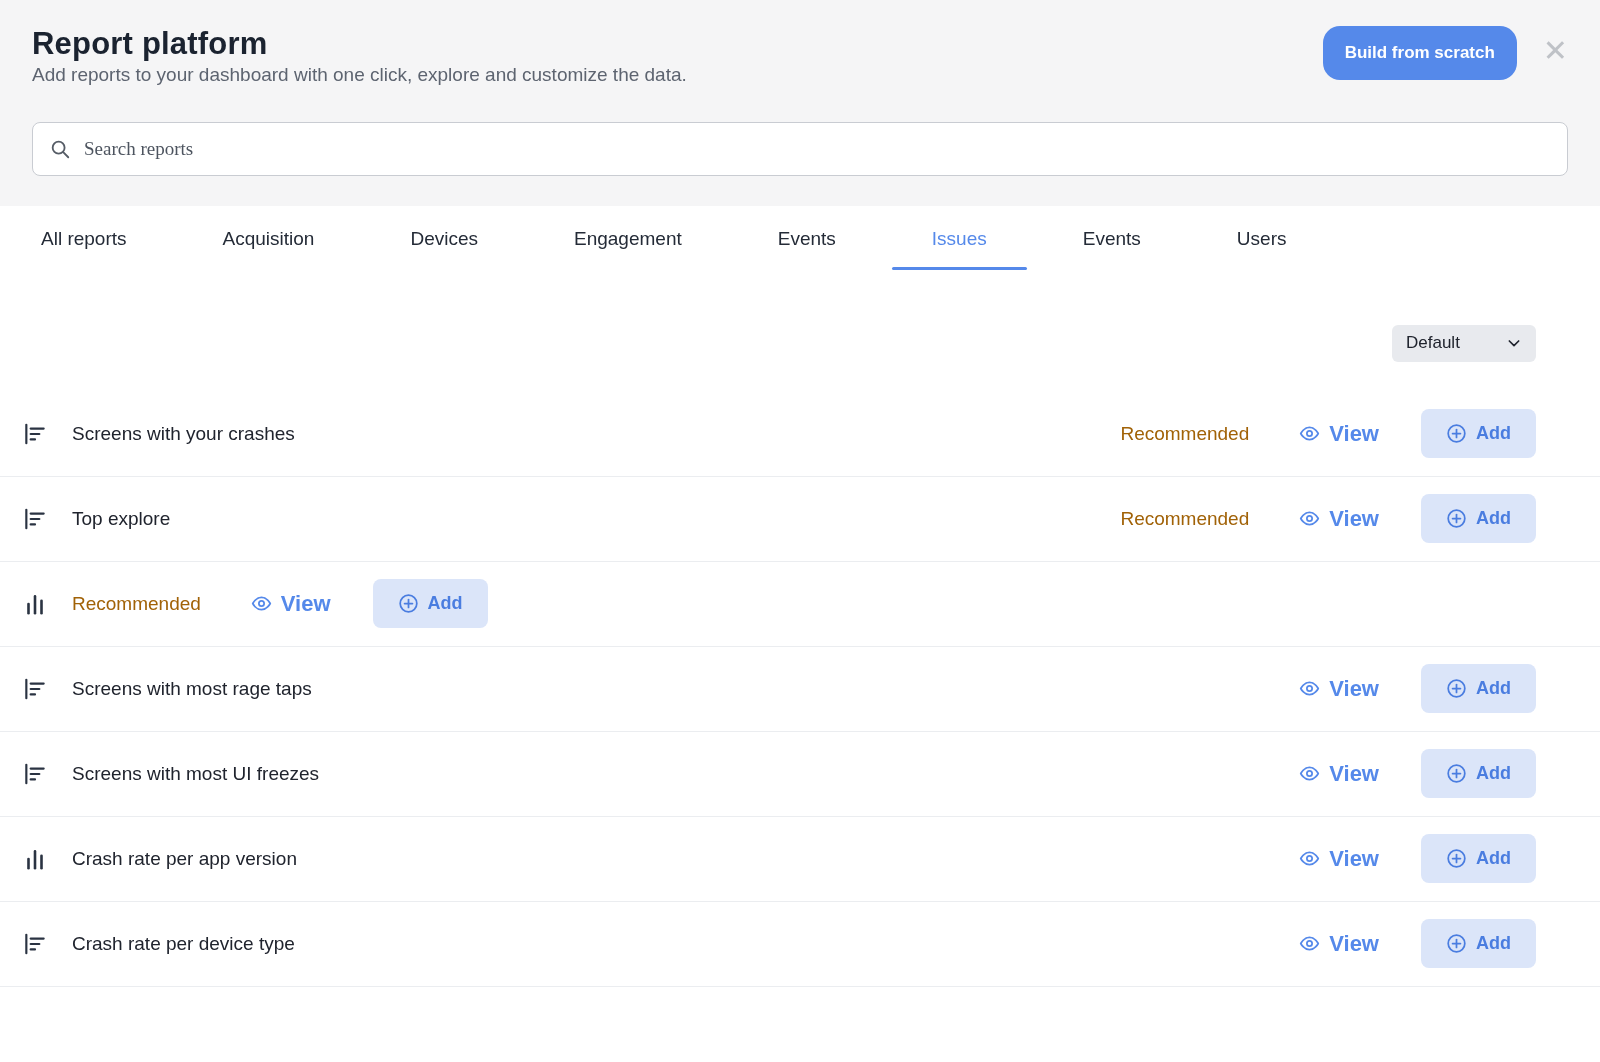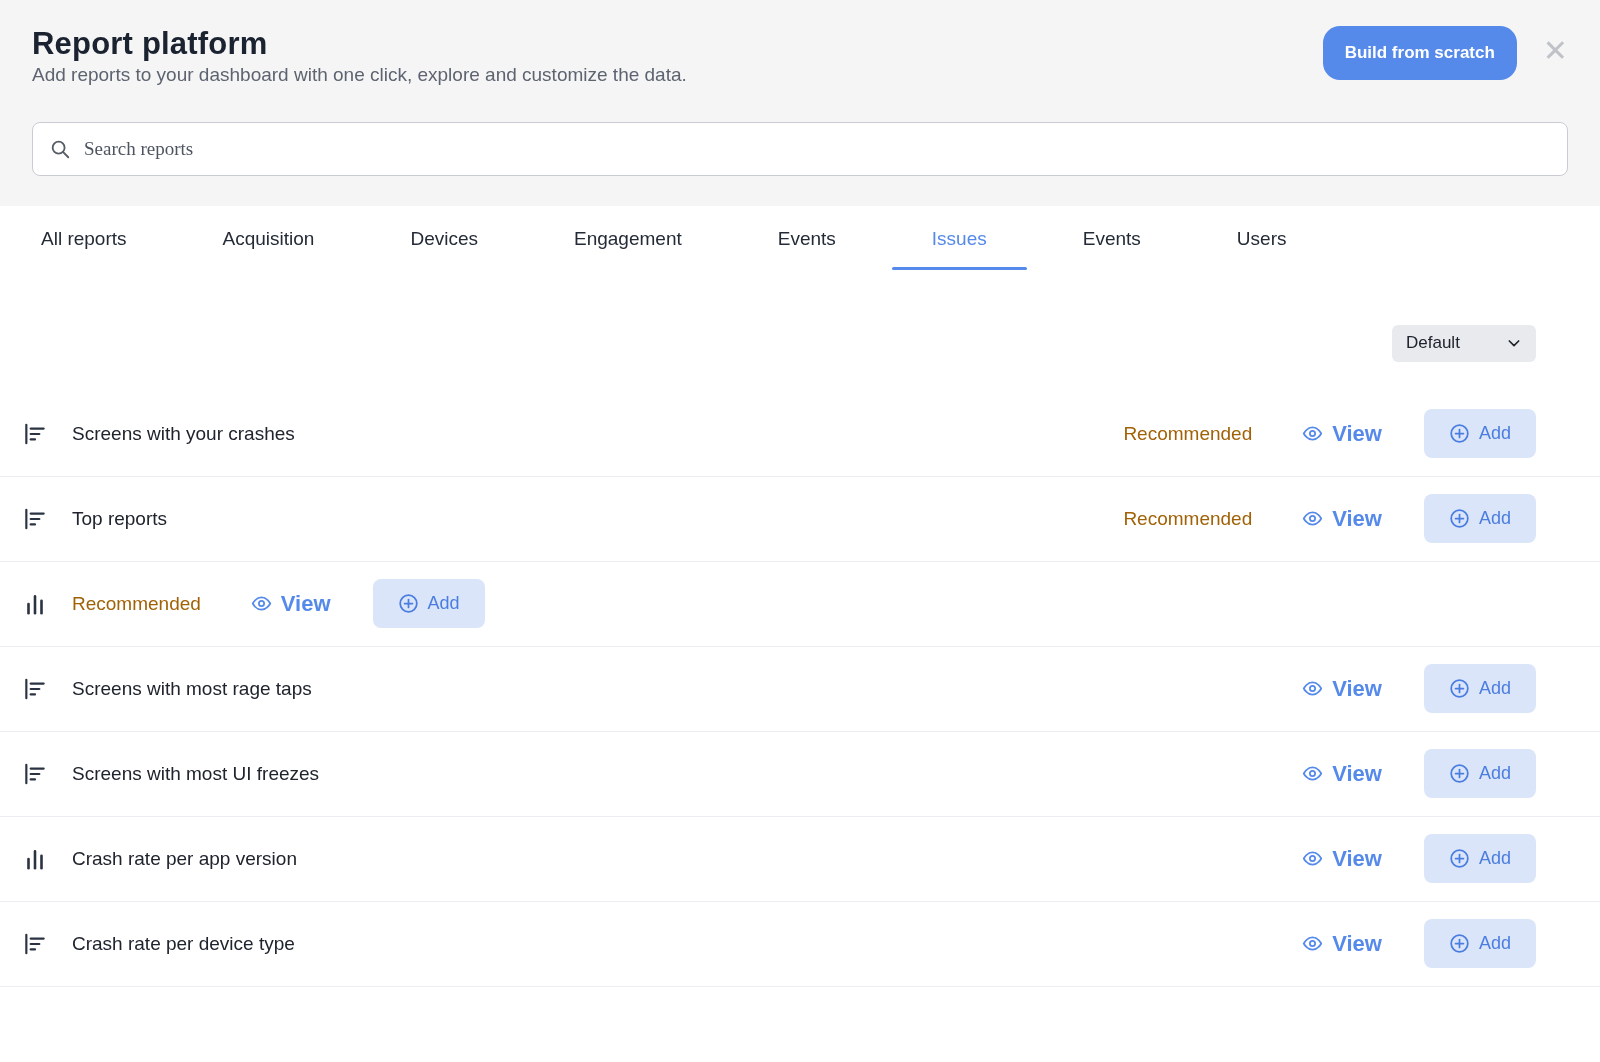--- a/index.html
+++ b/index.html
@@ -68,21 +68,21 @@
   .recommended-label {
     font-size:19px; color:#a16207; margin-right:50px; white-space:nowrap;
   }
   .view-btn {
     display:flex; align-items:center; gap:9px; margin-right:42px;
     color:#5589ea; font-size:22px; font-weight:700; cursor:pointer; white-space:nowrap;
   }
   .add-btn {
     display:flex; align-items:center; gap:9px;
     background:#dbe5f9; color:#4a7de0; border:none; border-radius:8px;
-    font-family:inherit; font-size:18px; font-weight:400;
+    font-family:inherit; font-size:18px; font-weight:700;
     padding:14px 25px; cursor:pointer; white-space:nowrap;
   }
 </style>
 </head>
 <body>
 
 <div class="header">
   <div class="header-top">
     <div>
       <div class="page-title">Report platform</div>
@@ -158,21 +158,21 @@
     </button>
   </div>
 
   <div class="report-row">
     <span class="row-icon"><svg width="26" height="26" viewBox="0 0 24 24" fill="none" stroke="currentColor" stroke-width="2" stroke-linecap="round">
           <line x1="4" y1="3.5" x2="4" y2="20.5"></line>
           <line x1="8" y1="7" x2="20" y2="7"></line>
           <line x1="8" y1="12" x2="16" y2="12"></line>
           <line x1="8" y1="17" x2="12" y2="17"></line>
         </svg></span>
-    <span class="row-title">Top reports</span>
+    <span class="row-title">Top explore</span>
     <span class="recommended-label">Recommended</span>
     <span class="view-btn">
       <span style="display:flex;">
         <svg width="21" height="21" viewBox="0 0 24 24" fill="none" stroke="#5589ea" stroke-width="2" stroke-linecap="round" stroke-linejoin="round">
           <path d="M2 12s3.8-7 10-7 10 7 10 7-3.8 7-10 7-10-7-10-7z"></path>
           <circle cx="12" cy="12" r="3"></circle>
         </svg>
       </span>
       <span>View</span>
     </span>

